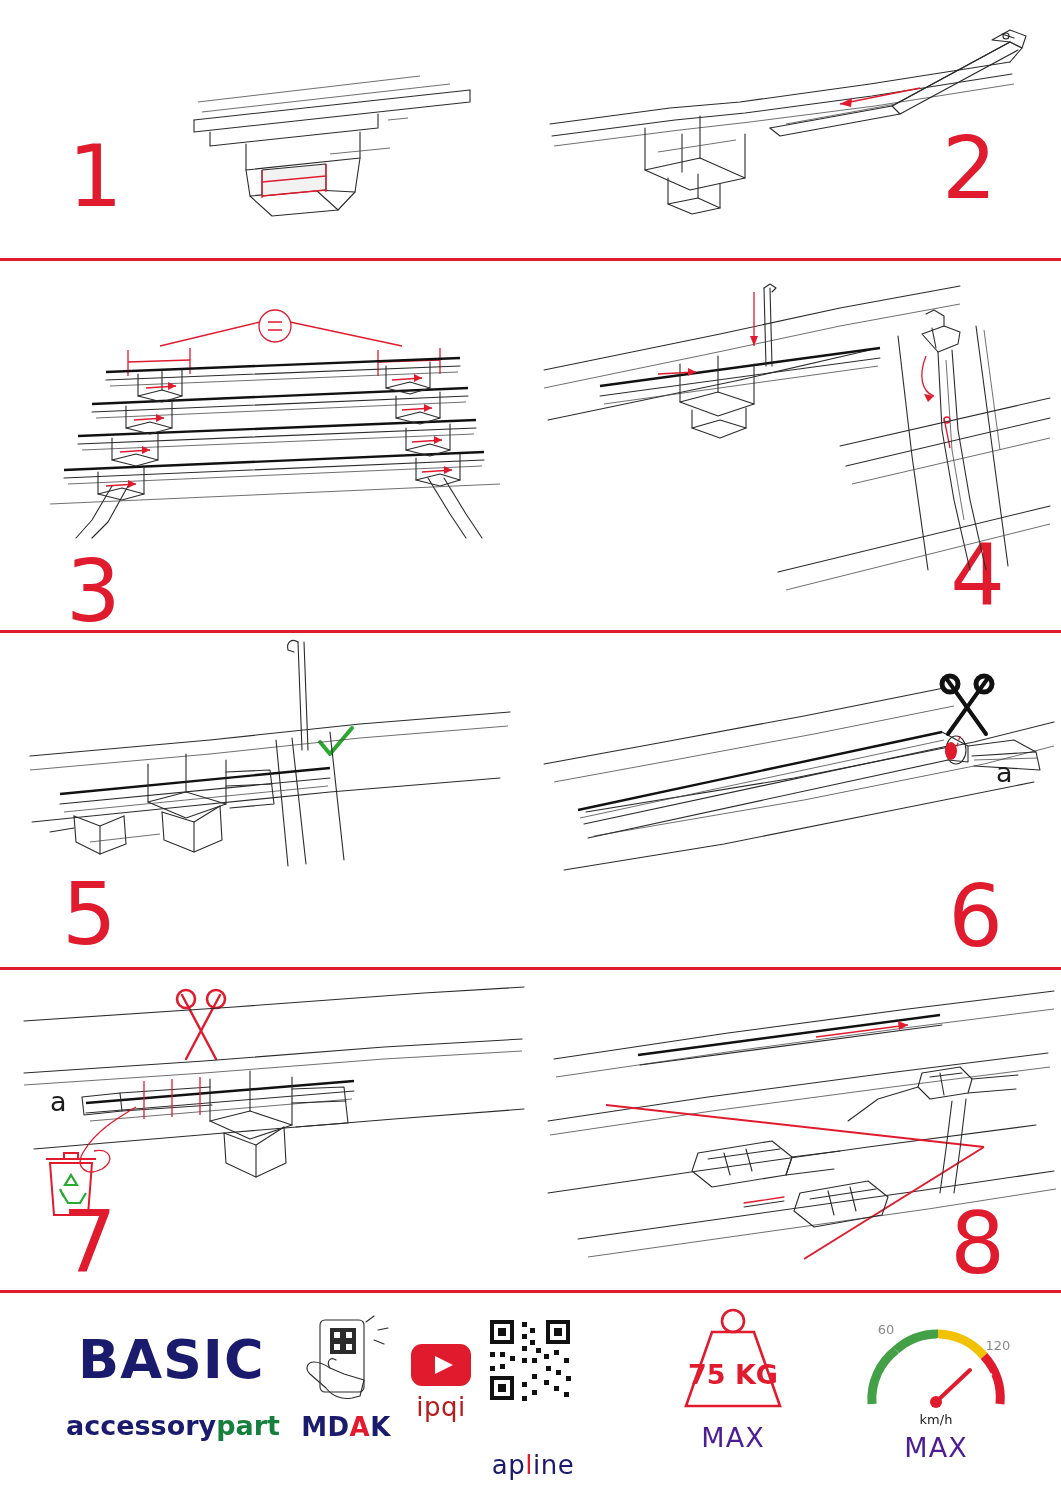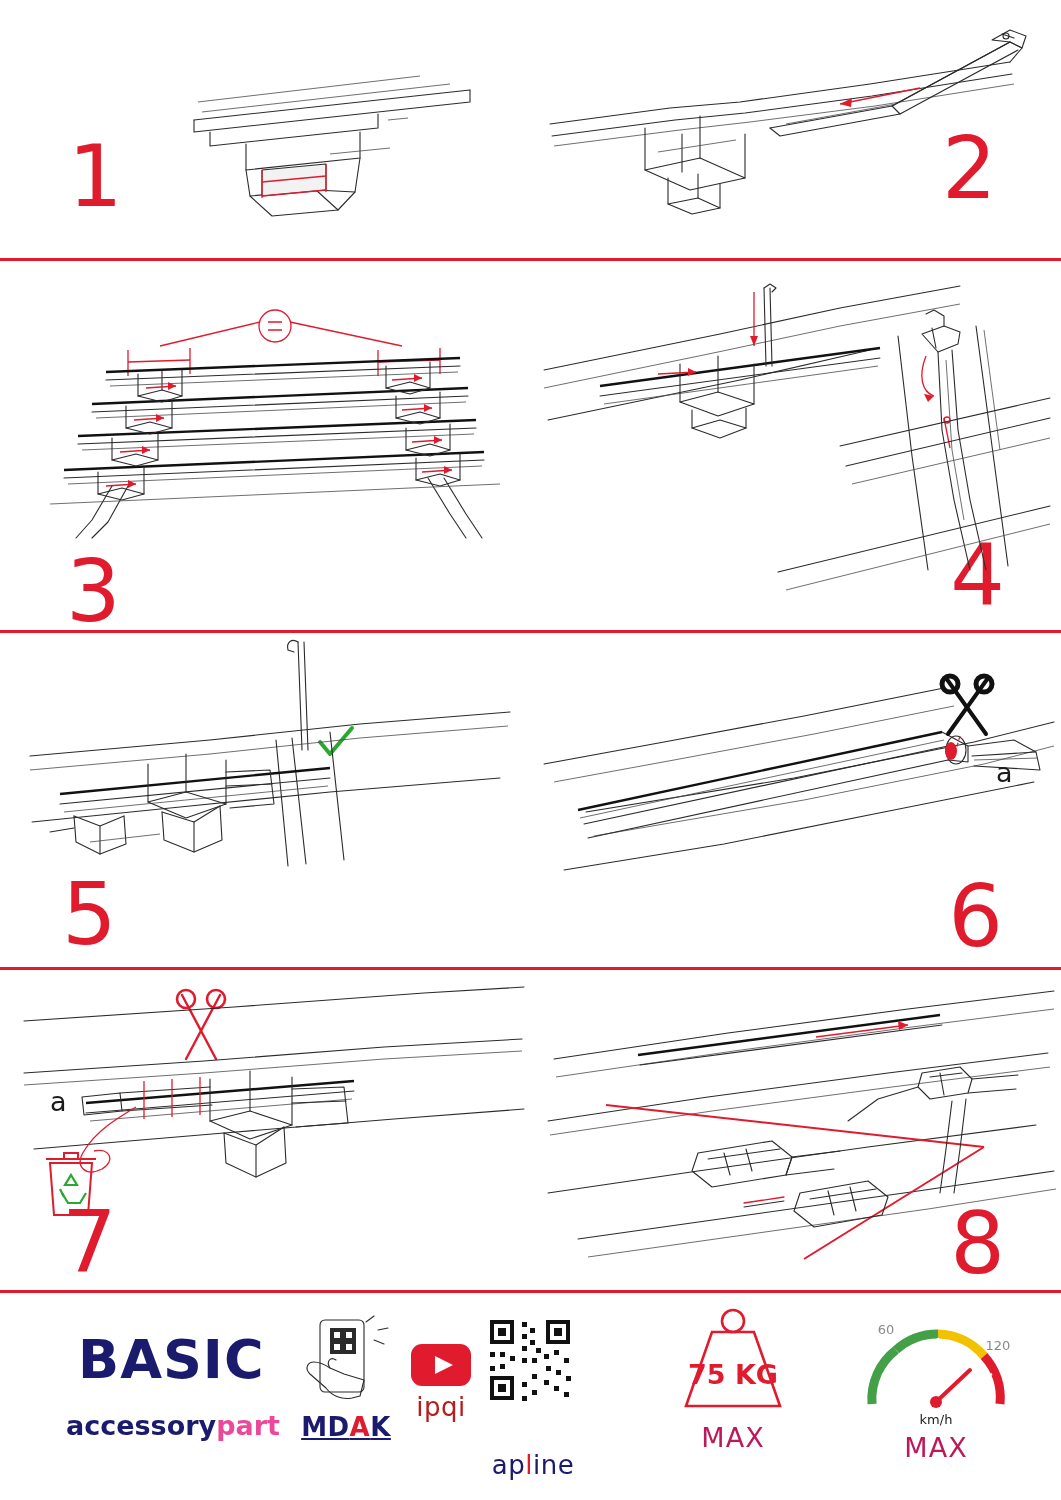--- a/index.html
+++ b/index.html
@@ -77,41 +77,41 @@
   .brand-accessory {
     position: absolute;
     left: 66px;
     top: 118px;
     font-family: "DejaVu Sans", sans-serif;
     font-weight: 700;
     font-size: 27px;
     letter-spacing: 0px;
     color: #1b1b6e;
   }
-  .brand-accessory .part { color: #ec4899; }
+  .brand-accessory .part { color: #15803d; }
 
   .logo-block {
     position: absolute;
     text-align: center;
   }
   .logo-caption {
     font-family: "DejaVu Sans", sans-serif;
     font-size: 26px;
     letter-spacing: 0.5px;
   }
-  .cap-mdak { color: #1b1b6e; font-weight: 600; text-decoration: underline; }
+  .cap-mdak { color: #1b1b6e; font-weight: 600; }
   .cap-mdak .a { color: #e01b2e; }
   .cap-ipqi { color: #b91c1c; font-weight: 400; }
   .cap-apline { color: #1b1b6e; font-weight: 400; margin-top: 40px; }
   .cap-apline .l { color: #e01b2e; }
 
   .max-label {
     font-family: "DejaVu Sans", sans-serif;
     font-size: 27px;
-    color: #be185d;
+    color: #4c1d95;
     letter-spacing: 1px;
   }
   .weight-txt {
     font-family: "DejaVu Sans", sans-serif;
     font-size: 27px;
     font-weight: 700;
     fill: #e01b2e;
   }
   .kmh-txt {
     font-family: "DejaVu Sans", sans-serif;

